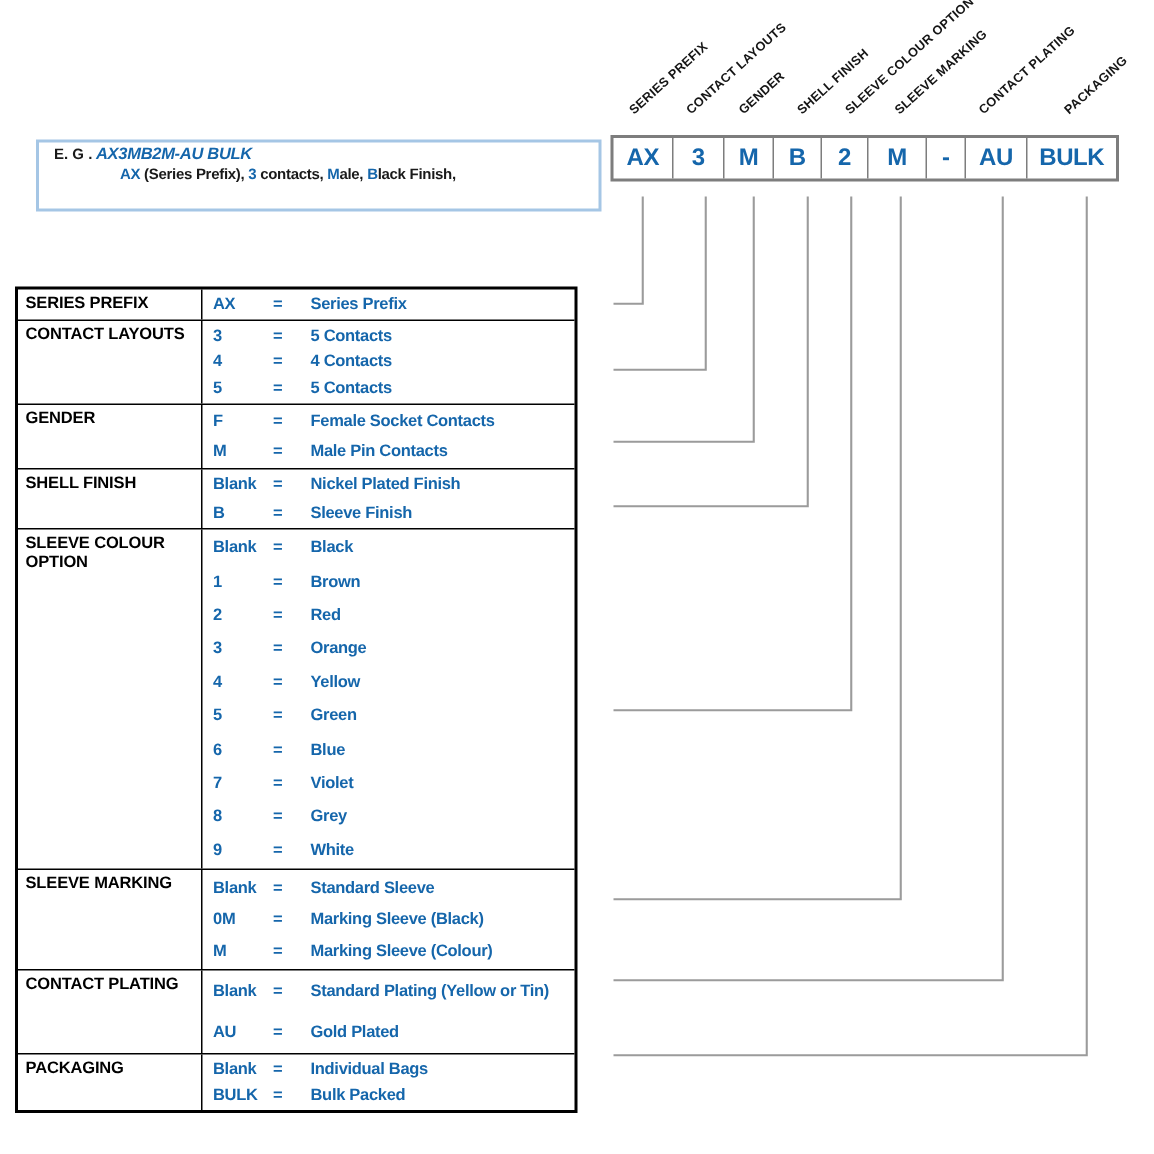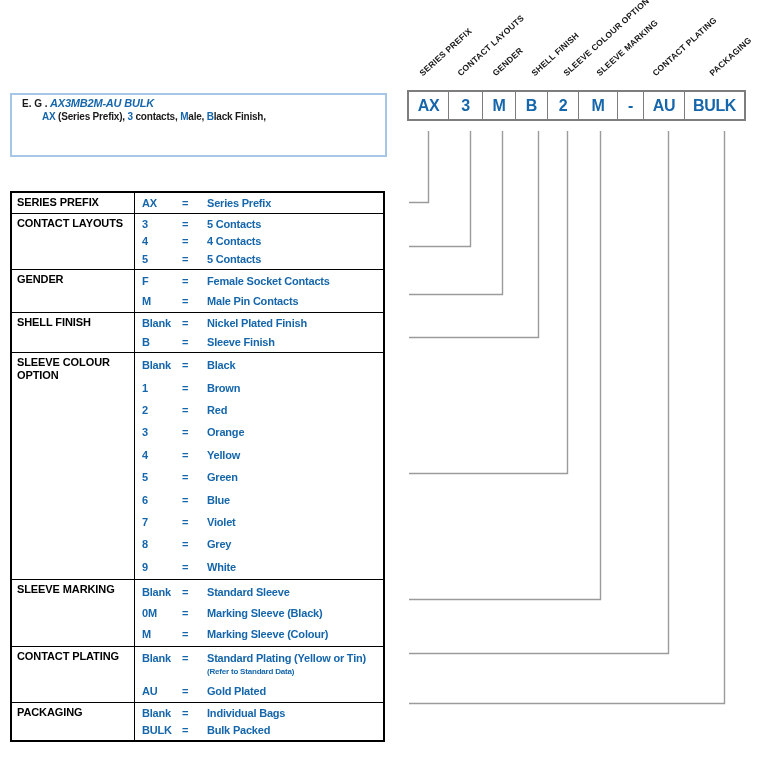--- a/index.html
+++ b/index.html
@@ -27,28 +27,28 @@
   }
   .code-cell {
     flex:none; display:flex; align-items:center; justify-content:center;
     border-right:1.4px solid #7d7d7d; box-sizing:border-box;
     color:var(--blue); font-weight:bold; font-size:16px; letter-spacing:-0.3px;
   }
   .code-cell:last-child { border-right:none; }
 
   
   #eg-box {
-    position:absolute; left:10px; top:93px; width:377px; height:64px;
+    position:absolute; left:24px; top:93px; width:377px; height:48px;
     border:2px solid var(--lblue); box-sizing:border-box;
     padding:2px 0 0 10px; background:#fff;
   }
   .eg-row { display:flex; align-items:baseline; }
   .eg-label { width:28px; flex:none; font-size:10px; font-weight:bold; color:#1a1a1a; }
   .eg-code { font-size:11px; font-weight:bold; color:var(--blue); letter-spacing:-0.2px;font-style:italic; }
-  .eg-line { margin-left:20px; font-size:10px; font-weight:bold; color:#1a1a1a; line-height:15.5px; letter-spacing:-0.2px; white-space:nowrap; }
+  .eg-line { margin-left:44px; font-size:10px; font-weight:bold; color:#1a1a1a; line-height:15.5px; letter-spacing:-0.2px; white-space:nowrap; }
   .eg-line .seg-b { color:var(--blue); }
   .eg-line .seg-k { color:#1a1a1a; }
 
   
   #spec-table {
     position:absolute; left:10px; top:191px; width:375px;
     border:2px solid #000; box-sizing:border-box; background:#fff;
   }
   .t-section { display:flex; border-bottom:1.5px solid #000; box-sizing:border-box; }
   .t-section:last-child { border-bottom:none; }
@@ -247,21 +247,20 @@
           </div>
         </div>
       </div>
       <div class="t-section" style="height: 56px;">
         <div class="t-header">CONTACT PLATING</div>
         <div class="t-rows">
           <div class="t-row">
             <span>Blank</span>
             <span>=</span>
             <span>Standard Plating (Yellow or Tin)</span>
-            <span class="t-note">(Refer to Standard Data)</span>
           </div>
           <div class="t-row">
             <span>AU</span>
             <span>=</span>
             <span>Gold Plated</span>
           </div>
         </div>
       </div>
       <div class="t-section" style="height: 37px;">
         <div class="t-header">PACKAGING</div>

